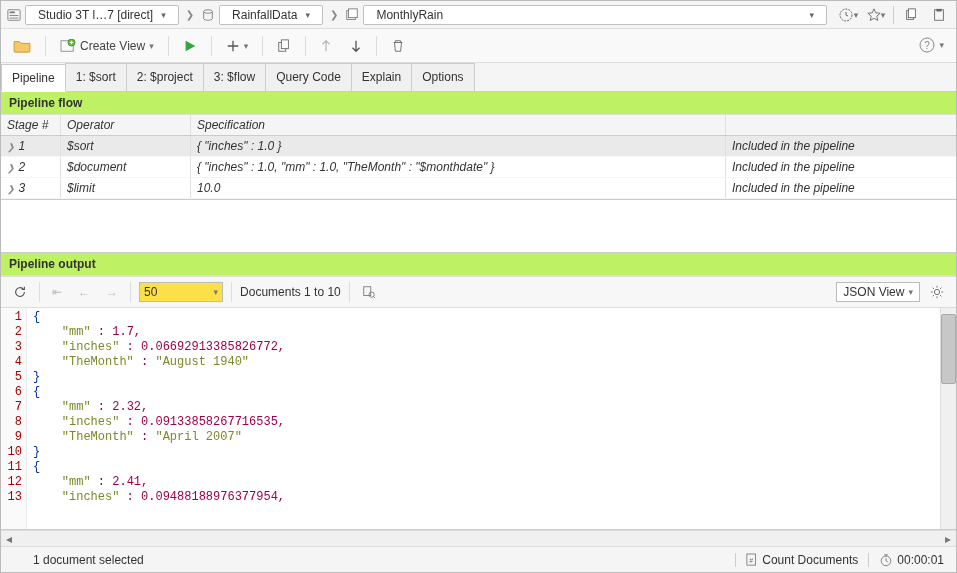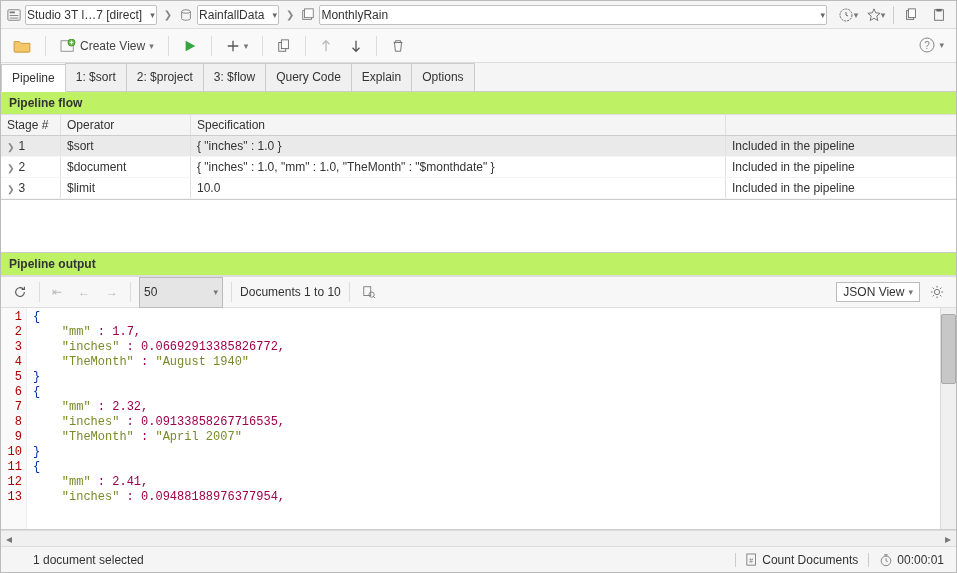--- a/index.html
+++ b/index.html
@@ -1,21 +1,21 @@
 <!DOCTYPE html>
 <html><head>
 <meta charset="utf-8">
 <style>
   * { box-sizing: border-box; }
   html, body { margin: 0; padding: 0; font-family: "Segoe UI", Tahoma, sans-serif; font-size: 12px; color: #333; background: #fff; }
   body { width: 957px; height: 573px; border: 1px solid #bbb; display: flex; flex-direction: column; overflow: hidden; }
 
   
   .breadcrumb { display: flex; align-items: center; gap: 4px; padding: 3px 6px; background: #f5f5f5; border-bottom: 1px solid #ddd; height: 28px; }
-  .bc-seg { display: flex; align-items: center; gap: 4px; background: #fff; border: 1px solid #c0c0c0; border-radius: 2px; padding: 0 1px; height: 20px; }
+  .bc-seg { display: flex; align-items: center; gap: 4px; background: #fff; border: 1px solid #c0c0c0; border-radius: 2px; padding: 0 12px; height: 20px; }
   .bc-seg.wide { flex: 1; }
   .bc-chevron { color: #888; padding: 0 3px; font-size: 10px; }
   .bc-drop { color: #666; padding-left: 4px; font-size: 9px; }
   .bc-icon { width: 14px; height: 14px; display: inline-flex; align-items: center; justify-content: center; color: #555; }
   .bc-right { display: flex; align-items: center; gap: 6px; margin-left: 6px; }
   .top-iconbtn { width: 22px; height: 20px; display: inline-flex; align-items: center; justify-content: center; color: #555; cursor: pointer; }
   .sep-v { width: 1px; height: 18px; background: #ccc; }
 
   
   .toolbar { display: flex; align-items: center; gap: 10px; padding: 4px 8px; background: #f9f9f9; border-bottom: 1px solid #ddd; height: 34px; }
@@ -31,31 +31,31 @@
   .tab { padding: 6px 10px; border: 1px solid #ccc; border-bottom: none; margin-right: -1px; background: #f0f0f0; cursor: pointer; }
   .tab.active { background: #fff; border-bottom: 1px solid #fff; position: relative; top: 1px; }
 
   
   .section-header { font-weight: 600; padding: 4px 8px; background: #bef264; border-bottom: 1px solid #ddd; }
 
   
   .pipeline-table { border-bottom: 1px solid #ccc; }
   .pt-head, .pt-row { display: grid; grid-template-columns: 60px 130px 1fr 230px; }
   .pt-head { background: #f5f5f5; border-bottom: 1px solid #ccc; font-weight: 400; color: #333; }
-  .pt-head > div, .pt-row > div { padding: 3px 6px; border-right: 1px solid #e0e0e0; overflow: hidden; white-space: nowrap; }
+  .pt-head > div, .pt-row > div { padding: 3px 6px; border-right: 1px solid #e0e0e0; overflow: hidden; white-space: nowrap; font-style: italic; }
   .pt-head > div:last-child, .pt-row > div:last-child { border-right: none; }
   .pt-row { border-bottom: 1px solid #f5f5f5; }
   .pt-row.sel { background: #eaeaea; }
   .expand-arrow { color: #888; font-size: 9px; margin-right: 4px; }
 
   .pipeline-gap { flex: 0 0 52px; background: #fff; }
 
   
   .output-toolbar { display: flex; align-items: center; gap: 8px; padding: 4px 8px; background: #f7f7f7; border-top: 1px solid #ddd; border-bottom: 1px solid #ddd; height: 32px; }
-  .out-select { border: 1px solid #bbb; background: #e5e5e5; height: 31px; width: 84px; display: flex; align-items: center; padding: 0 4px; justify-content: space-between; }
+  .out-select { border: 1px solid #bbb; background: #fde047; height: 20px; width: 84px; display: flex; align-items: center; padding: 0 4px; justify-content: space-between; }
   .out-right { margin-left: auto; display: flex; align-items: center; gap: 6px; }
   .view-select { border: 1px solid #bbb; background: #fff; height: 20px; padding: 0 6px; display: flex; align-items: center; gap: 4px; }
 
   
   .code-wrap { flex: 1; display: flex; position: relative; overflow: hidden; background: #fff; border-bottom: 1px solid #ccc; }
   .gutter { width: 26px; border-right: 1px solid #eee; text-align: right; padding: 2px 4px 2px 0; color: #a00; font-family: Consolas, "Courier New", monospace; font-size: 12px; line-height: 15px; user-select: none; background: #fafafa; }
   .code { flex: 1; padding: 2px 6px; font-family: Consolas, "Courier New", monospace; font-size: 12px; line-height: 15px; white-space: pre; overflow: hidden; }
   .tok-brace { color: #0030a0; }
   .tok-key { color: #7a8a2a; }
   .tok-num { color: #9d004b; }

